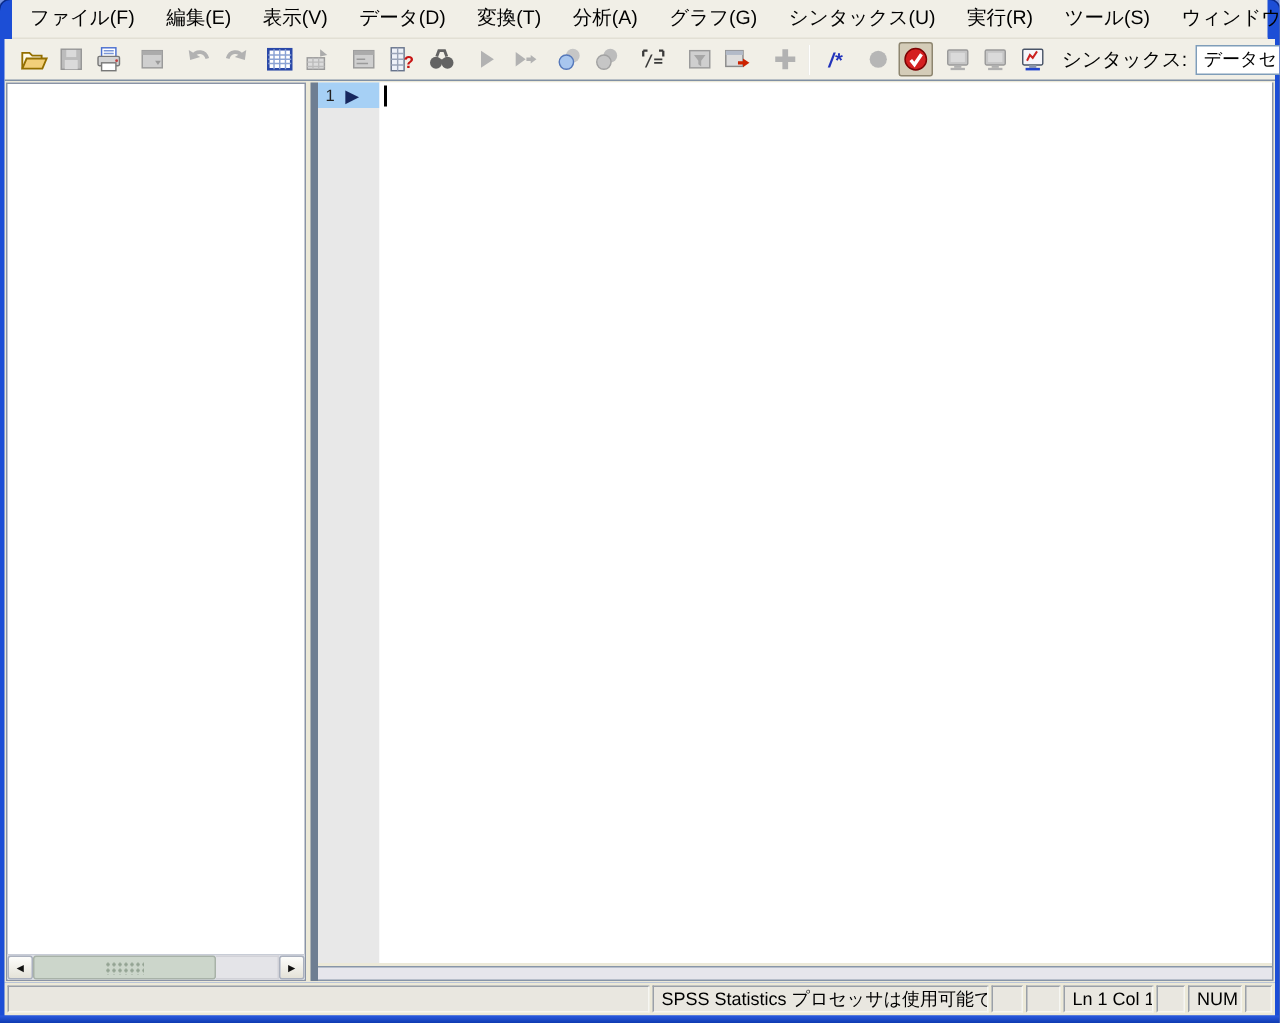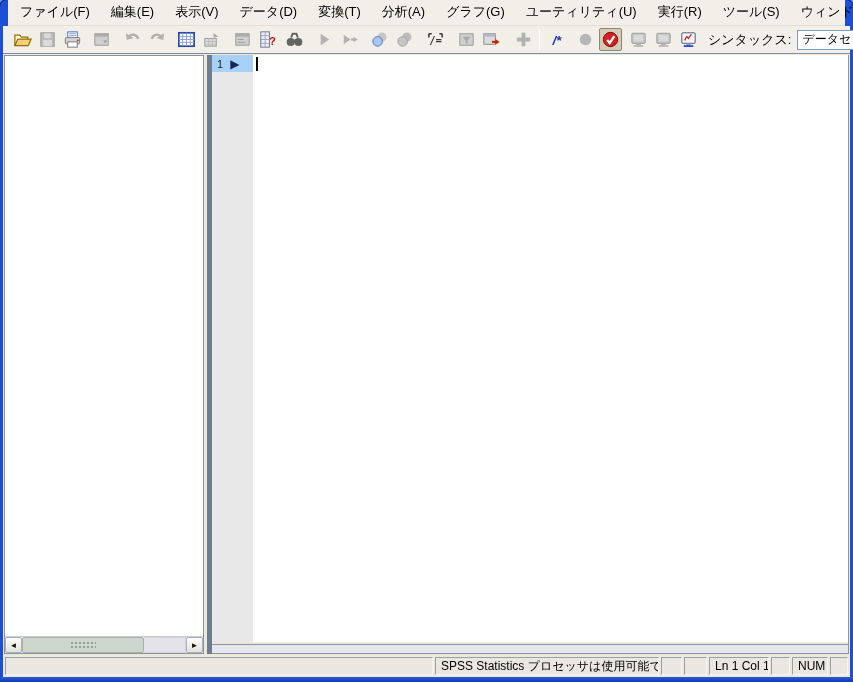--- a/index.html
+++ b/index.html
@@ -194,21 +194,21 @@
 
 
   <div class="menubar">
       <span class="menu-item">ファイル(F)</span>
       <span class="menu-item">編集(E)</span>
       <span class="menu-item">表示(V)</span>
       <span class="menu-item">データ(D)</span>
       <span class="menu-item">変換(T)</span>
       <span class="menu-item">分析(A)</span>
       <span class="menu-item">グラフ(G)</span>
-      <span class="menu-item">ユーティリティ(U)</span>
+      <span class="menu-item">シンタックス(U)</span>
       <span class="menu-item">実行(R)</span>
       <span class="menu-item">ツール(S)</span>
       <span class="menu-item">ウィンドウ(W)</span>
     </div>
 
   <div class="toolbar">
     <span id="tb-buttons" style="display:flex;align-items:center;">
         <span class="tbbtn" style="margin-left: 2px;">
           <span style="display: flex;">
             <svg viewBox="0 0 22 22">

